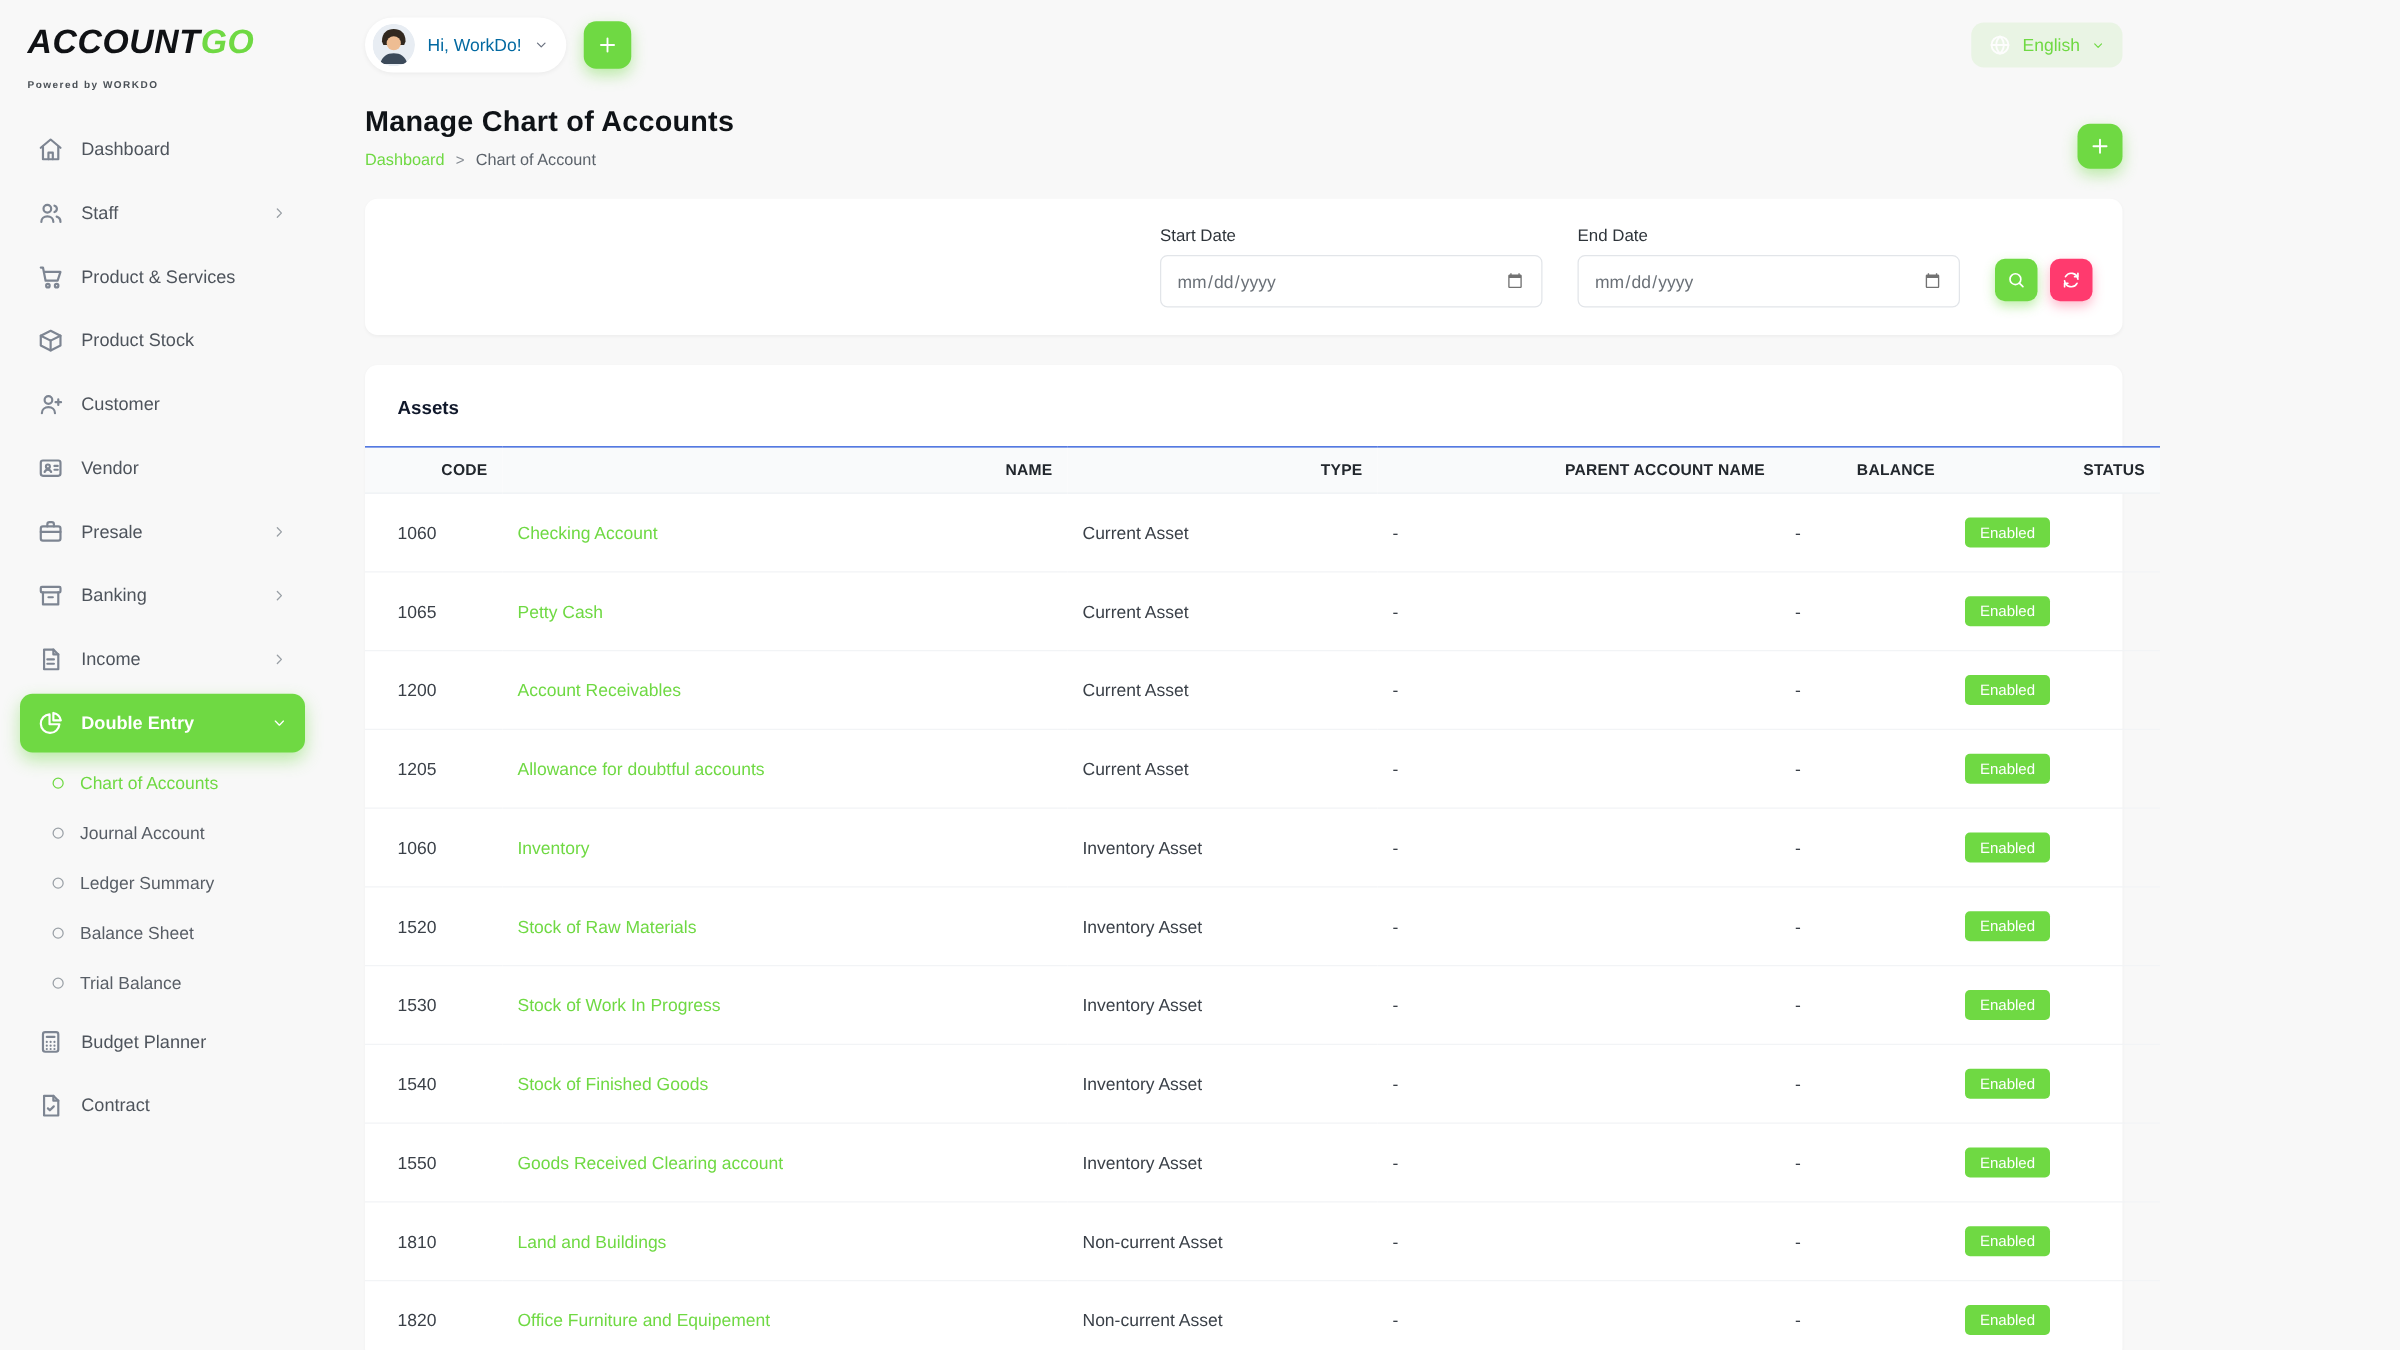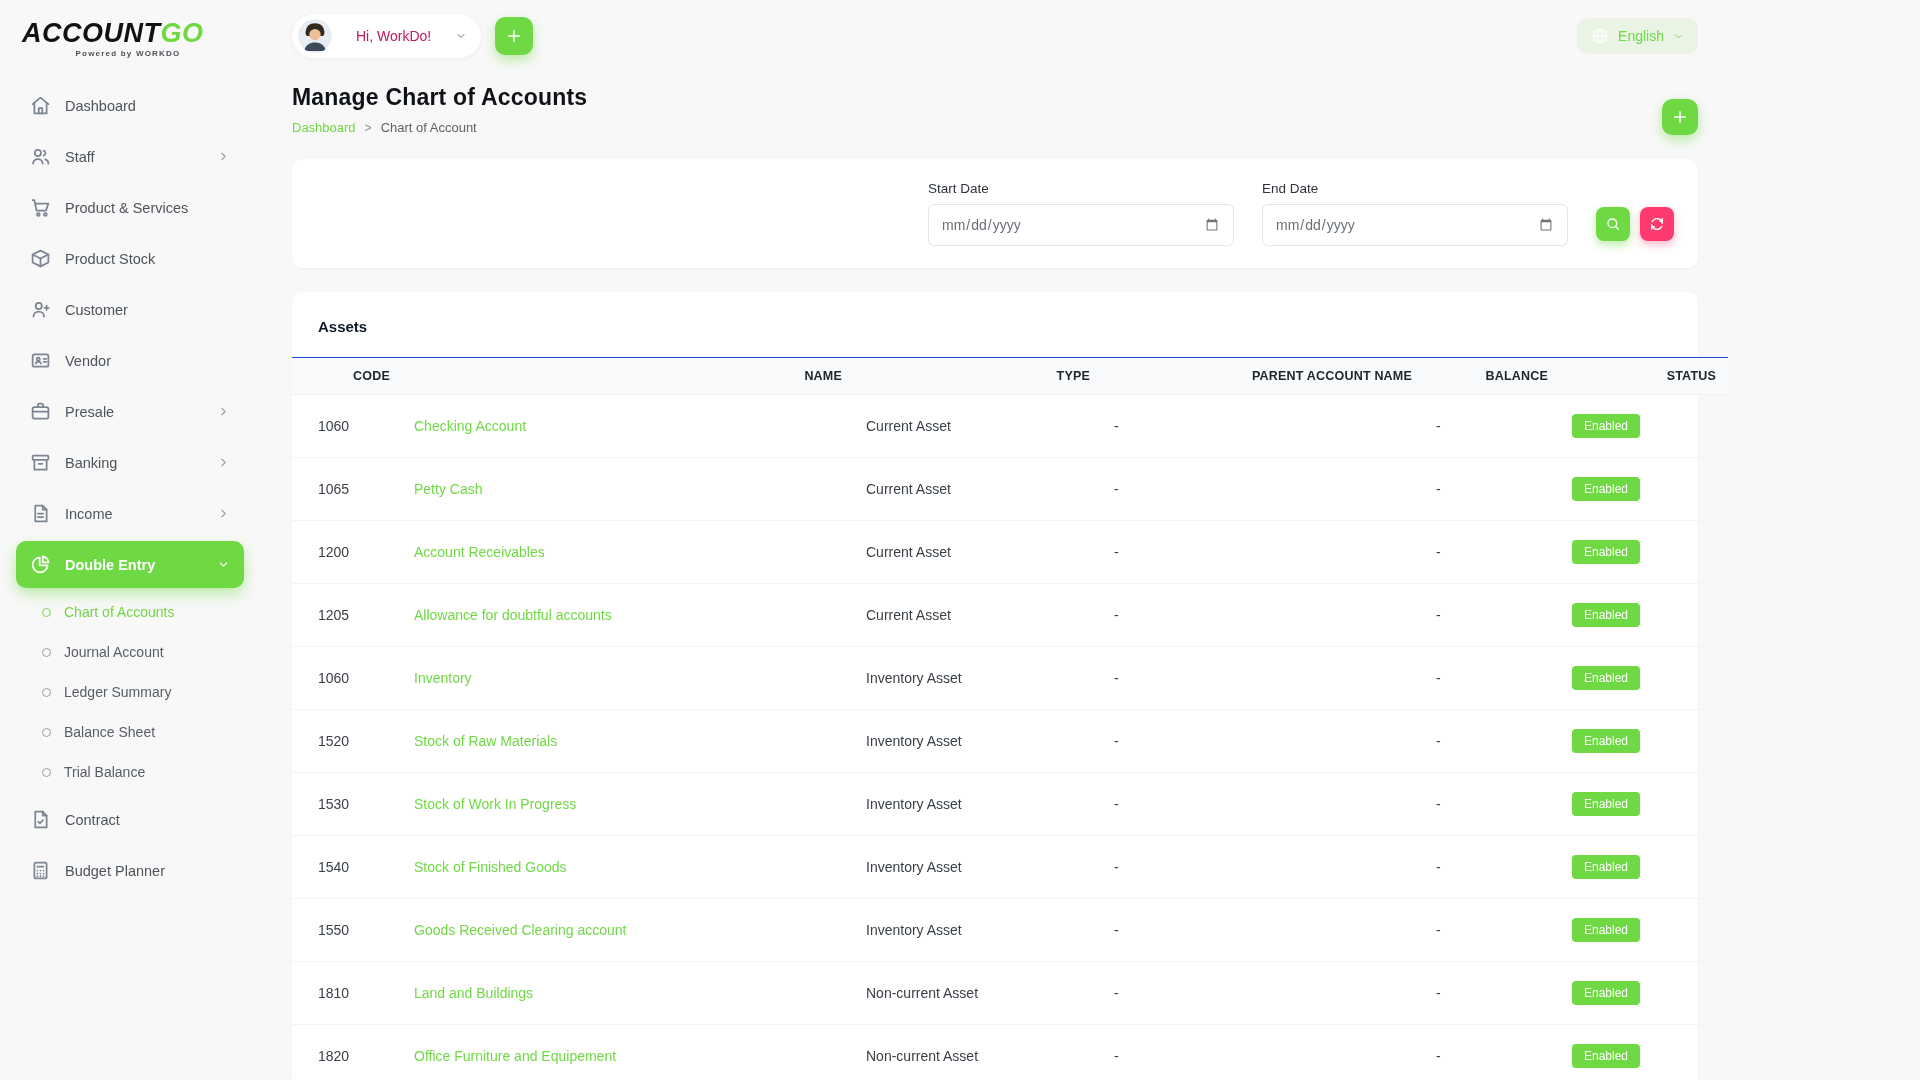--- a/index.html
+++ b/index.html
@@ -13,42 +13,42 @@
   *{margin:0;padding:0;box-sizing:border-box;}
   html,body{width:1920px;height:1080px;overflow:hidden;background:var(--body-bg);
     font-family:"Liberation Sans","DejaVu Sans",sans-serif;color:#343a41;}
   .app{display:flex;width:1730px;height:1080px;}
 
   
   .sidebar{flex:0 0 260px;width:260px;height:1080px;padding:16px 16px 0;overflow:hidden;}
   .brand{padding:4px 6px 20px;cursor:pointer;}
   .brand-name{font-weight:800;font-size:27px;font-style:italic;letter-spacing:.5px;color:#101215;line-height:1;}
   .brand-name .go{color:var(--accent);}
-  .brand-tag{font-size:8px;letter-spacing:1.2px;color:#4b5157;text-align:center;margin-top:2px;padding-right:4px;font-weight:700;}
+  .brand-tag{font-size:8px;letter-spacing:1.2px;color:#4b5157;text-align:left;margin-top:16px;padding-right:4px;font-weight:700;}
   .side-item{display:flex;align-items:center;gap:14px;padding:13px 14px;border-radius:10px;
     color:#4e545c;font-size:14.5px;cursor:pointer;margin:4px 0;}
   .side-icon{width:21px;height:21px;color:#7d8592;flex:0 0 21px;display:flex;}
   .side-icon svg,.side-chev svg,.chip-caret svg,.lang-caret svg,.globe svg,
   .icon-btn svg,.add-btn svg,.act svg{width:100%;height:100%;display:block;}
   .side-label{flex:1;}
   .side-chev{width:13px;height:13px;color:#9aa0a6;flex:0 0 13px;display:flex;}
   .side-item.active{background:var(--accent);color:#fff;font-weight:700;
     box-shadow:0 6px 14px rgba(111,217,67,.45);}
   .side-item.active .side-icon,.side-item.active .side-chev{color:#fff;}
   .side-sub{display:flex;align-items:center;gap:13px;padding:12px 14px 12px 26px;
     font-size:14px;color:#585e66;cursor:pointer;}
   .side-sub .dot{width:9px;height:9px;border:1.5px solid #9aa0a6;border-radius:50%;flex:0 0 9px;}
   .side-sub.active{color:var(--accent);font-weight:400;}
   .side-sub.active .dot{border-color:var(--accent);}
 
   
   .main{flex:1;padding:0 32px;overflow:hidden;}
   .topbar{height:72px;display:flex;align-items:center;}
-  .user-chip{display:flex;align-items:center;gap:24px;background:#fff;border-radius:24px;
-    padding:5px 14px 5px 6px;box-shadow:0 1px 4px rgba(20,20,20,.06);cursor:pointer;font-size:14px;color:#be185d;}
+  .user-chip{display:flex;align-items:center;gap:10px;background:#fff;border-radius:24px;
+    padding:5px 14px 5px 6px;box-shadow:0 1px 4px rgba(20,20,20,.06);cursor:pointer;font-size:14px;color:#0369a1;}
   .avatar{width:34px;height:34px;border-radius:50%;overflow:hidden;display:flex;}
   .avatar svg{width:100%;height:100%;}
   .chip-caret{width:12px;height:12px;color:#6b7280;display:flex;}
   .add-btn{width:38px;height:38px;border-radius:10px;background:var(--accent);color:#fff;border:none;
     margin-left:14px;display:flex;align-items:center;justify-content:center;cursor:pointer;
     box-shadow:0 5px 12px rgba(111,217,67,.45);}
   .add-btn span{width:18px;height:18px;display:flex;}
   .lang-pill{margin-left:auto;display:flex;align-items:center;gap:9px;background:#e9f4e4;
     padding:9px 14px;border-radius:10px;color:var(--accent);font-size:14px;cursor:pointer;}
   .globe{width:18px;height:18px;color:#fdfdfd;display:flex;}
@@ -249,36 +249,36 @@
           <span class="dot"></span>
           <span class="side-sub-label">Balance Sheet</span>
         </div>
         <div class="side-sub">
           <span class="dot"></span>
           <span class="side-sub-label">Trial Balance</span>
         </div>
         <div class="side-item">
           <span class="side-icon">
             <svg viewBox="0 0 24 24" fill="none" stroke="currentColor" stroke-width="2" stroke-linecap="round" stroke-linejoin="round">
+              <rect x="5" y="3" width="14" height="18" rx="2"></rect>
+              <path d="M8.5 7.5h7"></path>
+              <path d="M8.5 12h.01M12 12h.01M15.5 12h.01M8.5 15.5h.01M12 15.5h.01M15.5 15.5h.01M8.5 18.5h.01M12 18.5h.01M15.5 18.5h.01"></path>
+            </svg>
+          </span>
+          <span class="side-label">Budget Planner</span>
+        </div>
+        <div class="side-item">
+          <span class="side-icon">
+            <svg viewBox="0 0 24 24" fill="none" stroke="currentColor" stroke-width="2" stroke-linecap="round" stroke-linejoin="round">
               <path d="M6 3h8.5L19 7.5V21H6z"></path>
               <path d="M14.5 3v4.5H19"></path>
               <path d="M9.5 14.5l1.8 1.8 3.6-3.6"></path>
             </svg>
           </span>
           <span class="side-label">Contract</span>
-        </div>
-        <div class="side-item">
-          <span class="side-icon">
-            <svg viewBox="0 0 24 24" fill="none" stroke="currentColor" stroke-width="2" stroke-linecap="round" stroke-linejoin="round">
-              <rect x="5" y="3" width="14" height="18" rx="2"></rect>
-              <path d="M8.5 7.5h7"></path>
-              <path d="M8.5 12h.01M12 12h.01M15.5 12h.01M8.5 15.5h.01M12 15.5h.01M15.5 15.5h.01M8.5 18.5h.01M12 18.5h.01M15.5 18.5h.01"></path>
-            </svg>
-          </span>
-          <span class="side-label">Budget Planner</span>
         </div>
       </nav>
   </aside>
 
   <div class="main">
 
     <header class="topbar">
       <div class="user-chip">
         <span class="avatar">
           <svg viewBox="0 0 36 36" xmlns="http://www.w3.org/2000/svg">

